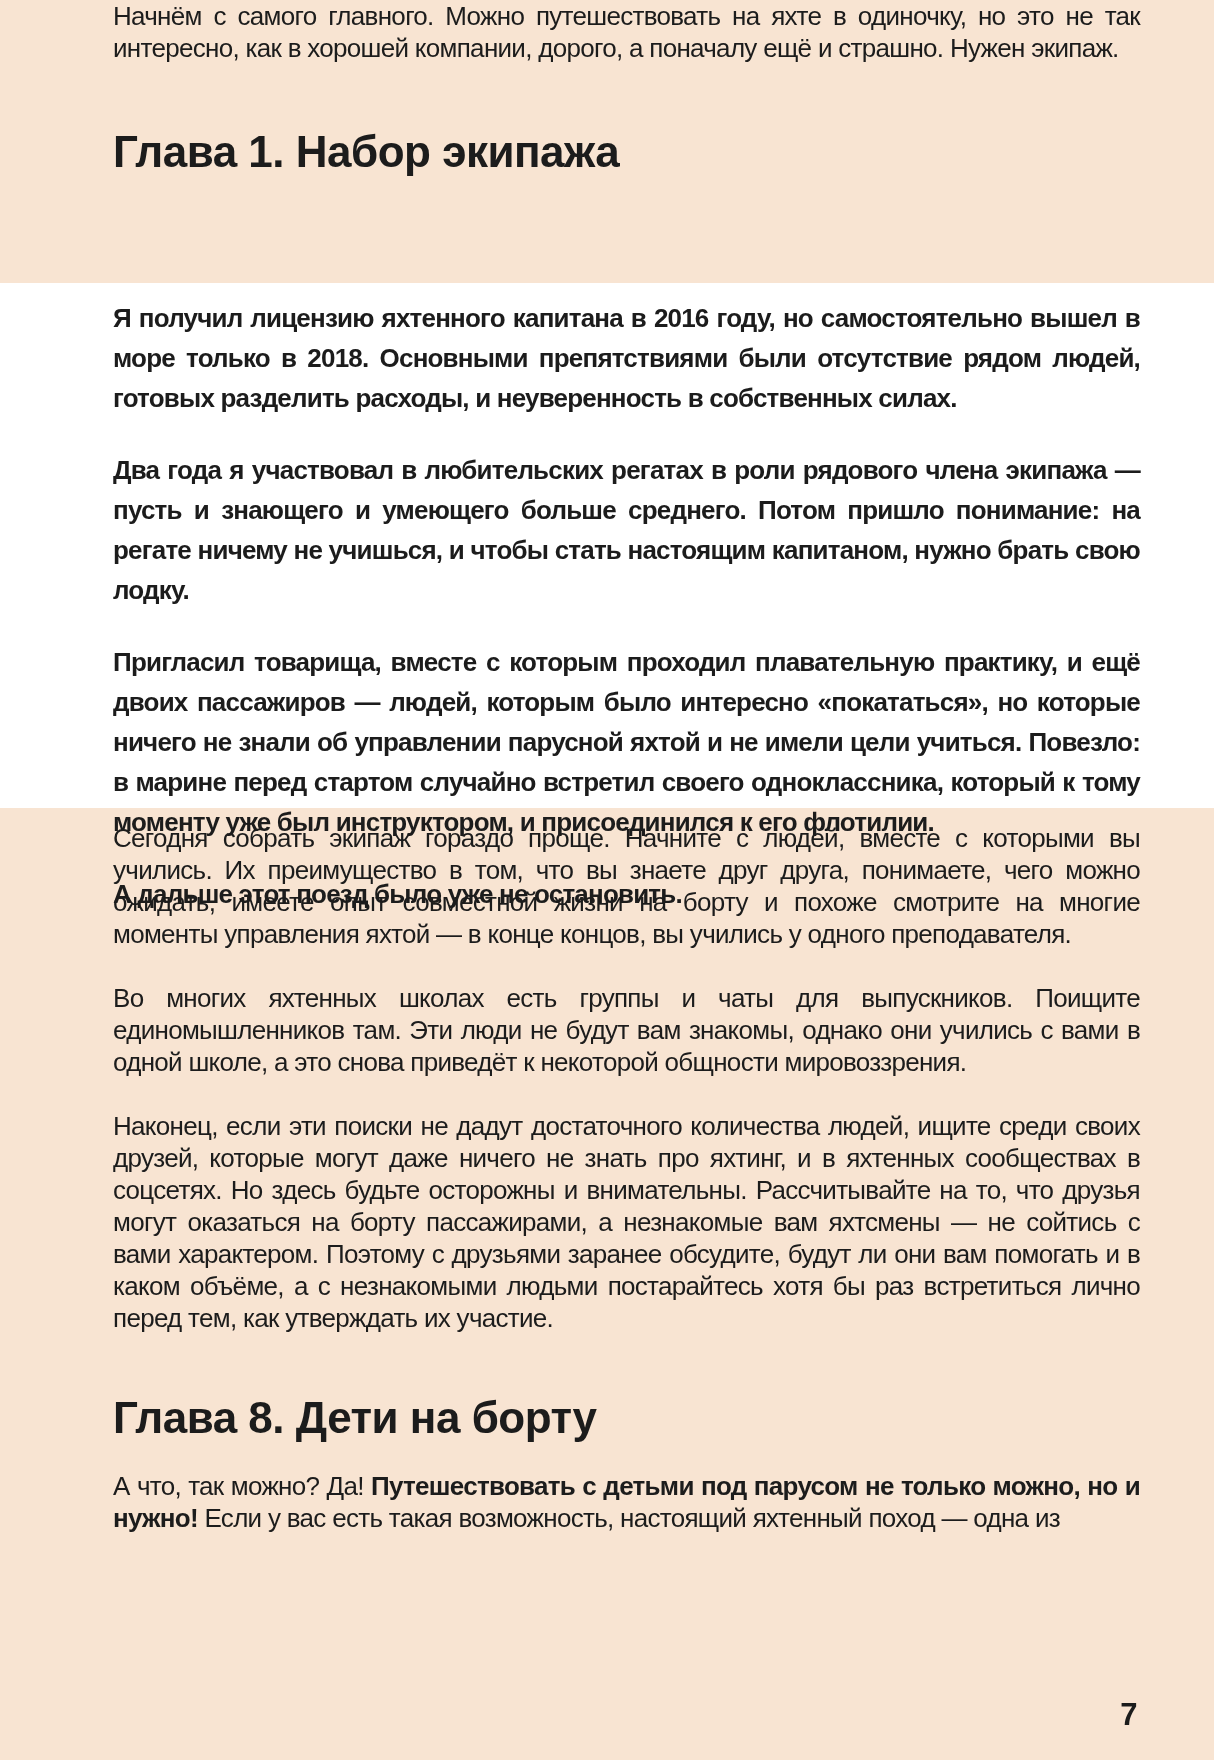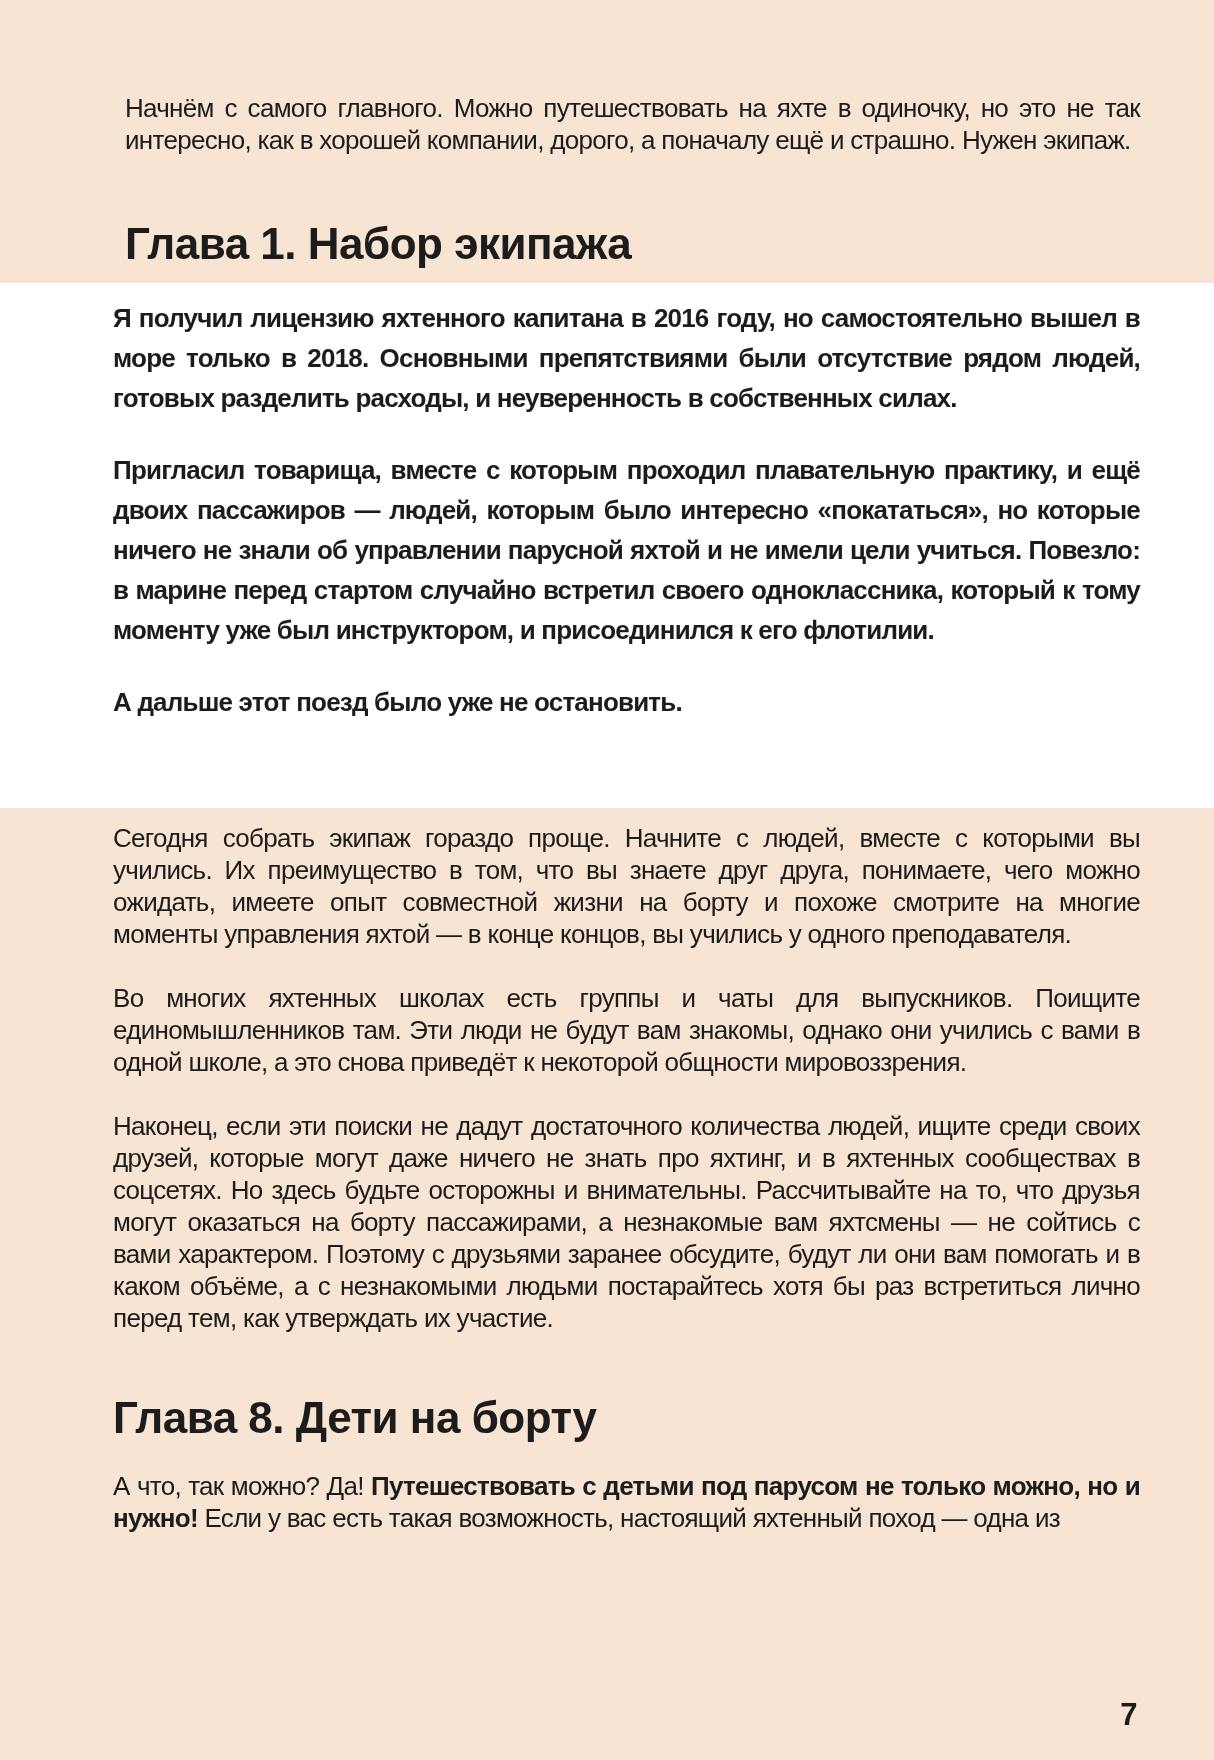--- a/index.html
+++ b/index.html
@@ -19,22 +19,20 @@
     font-family: "Liberation Sans", "DejaVu Sans", sans-serif;
     color: #1c1c1c;
   }
   .band {
     box-sizing: border-box;
     padding-left: 113px;
     padding-right: 74px;
   }
   .band-top {
     height: 283px;
-    padding-top: 92px;
-    margin-left: 12px;
   }
   .band-memoir {
     height: 525px;
     background: #ffffff;
     padding-top: 15px;
   }
   .band-body {
     height: 955px;
     padding-top: 14px;
   }
@@ -83,20 +81,21 @@
 
 <div class="page">
 
   <section class="band band-top">
     <p class="body-text">Начнём с самого главного. Можно путешествовать на яхте в одиночку, но это не так интересно, как в хорошей компании, дорого, а поначалу ещё и страшно. Нужен экипаж.</p>
     <h1 class="chapter-title">Глава 1. Набор экипажа</h1>
   </section>
 
   <section class="band band-memoir">
     <p class="memoir-text">Я получил лицензию яхтенного капитана в 2016 году, но самостоятельно вышел в море только в 2018. Основными препятствиями были отсутствие рядом людей, готовых разделить расходы, и неуверенность в собственных силах.</p>
+    <p class="memoir-text">Два года я участвовал в любительских регатах в роли рядового члена экипажа — пусть и знающего и умеющего больше среднего. Потом пришло понимание: на регате ничему не учишься, и чтобы стать настоящим капитаном, нужно брать свою лодку.</p>
     <p class="memoir-text">Пригласил товарища, вместе с которым проходил плавательную практику, и ещё двоих пассажиров — людей, которым было интересно «покататься», но которые ничего не знали об управлении парусной яхтой и не имели цели учиться. Повезло: в марине перед стартом случайно встретил своего одноклассника, который к тому моменту уже был инструктором, и присоединился к его флотилии.</p>
     <p class="memoir-text">А дальше этот поезд было уже не остановить.</p>
   </section>
 
   <section class="band band-body">
     <p class="body-text">Сегодня собрать экипаж гораздо проще. Начните с людей, вместе с которыми вы учились. Их преимущество в том, что вы знаете друг друга, понимаете, чего можно ожидать, имеете опыт совместной жизни на борту и похоже смотрите на многие моменты управления яхтой — в конце концов, вы учились у одного преподавателя.</p>
     <p class="body-text">Во многих яхтенных школах есть группы и чаты для выпускников. Поищите единомышленников там. Эти люди не будут вам знакомы, однако они учились с вами в одной школе, а это снова приведёт к некоторой общности мировоззрения.</p>
     <p class="body-text">Наконец, если эти поиски не дадут достаточного количества людей, ищите среди своих друзей, которые могут даже ничего не знать про яхтинг, и в яхтенных сообществах в соцсетях. Но здесь будьте осторожны и внимательны. Рассчитывайте на то, что друзья могут оказаться на борту пассажирами, а незнакомые вам яхтсмены — не сойтись с вами характером. Поэтому с друзьями заранее обсудите, будут ли они вам помогать и в каком объёме, а с незнакомыми людьми постарайтесь хотя бы раз встретиться лично перед тем, как утверждать их участие.</p>
 
     <h1 class="chapter-title second">Глава 8. Дети на борту</h1>

